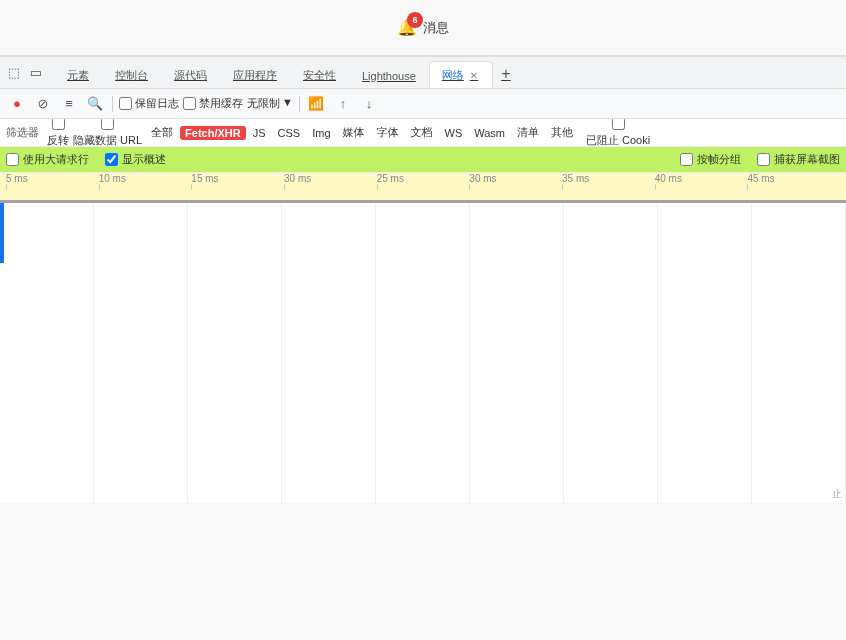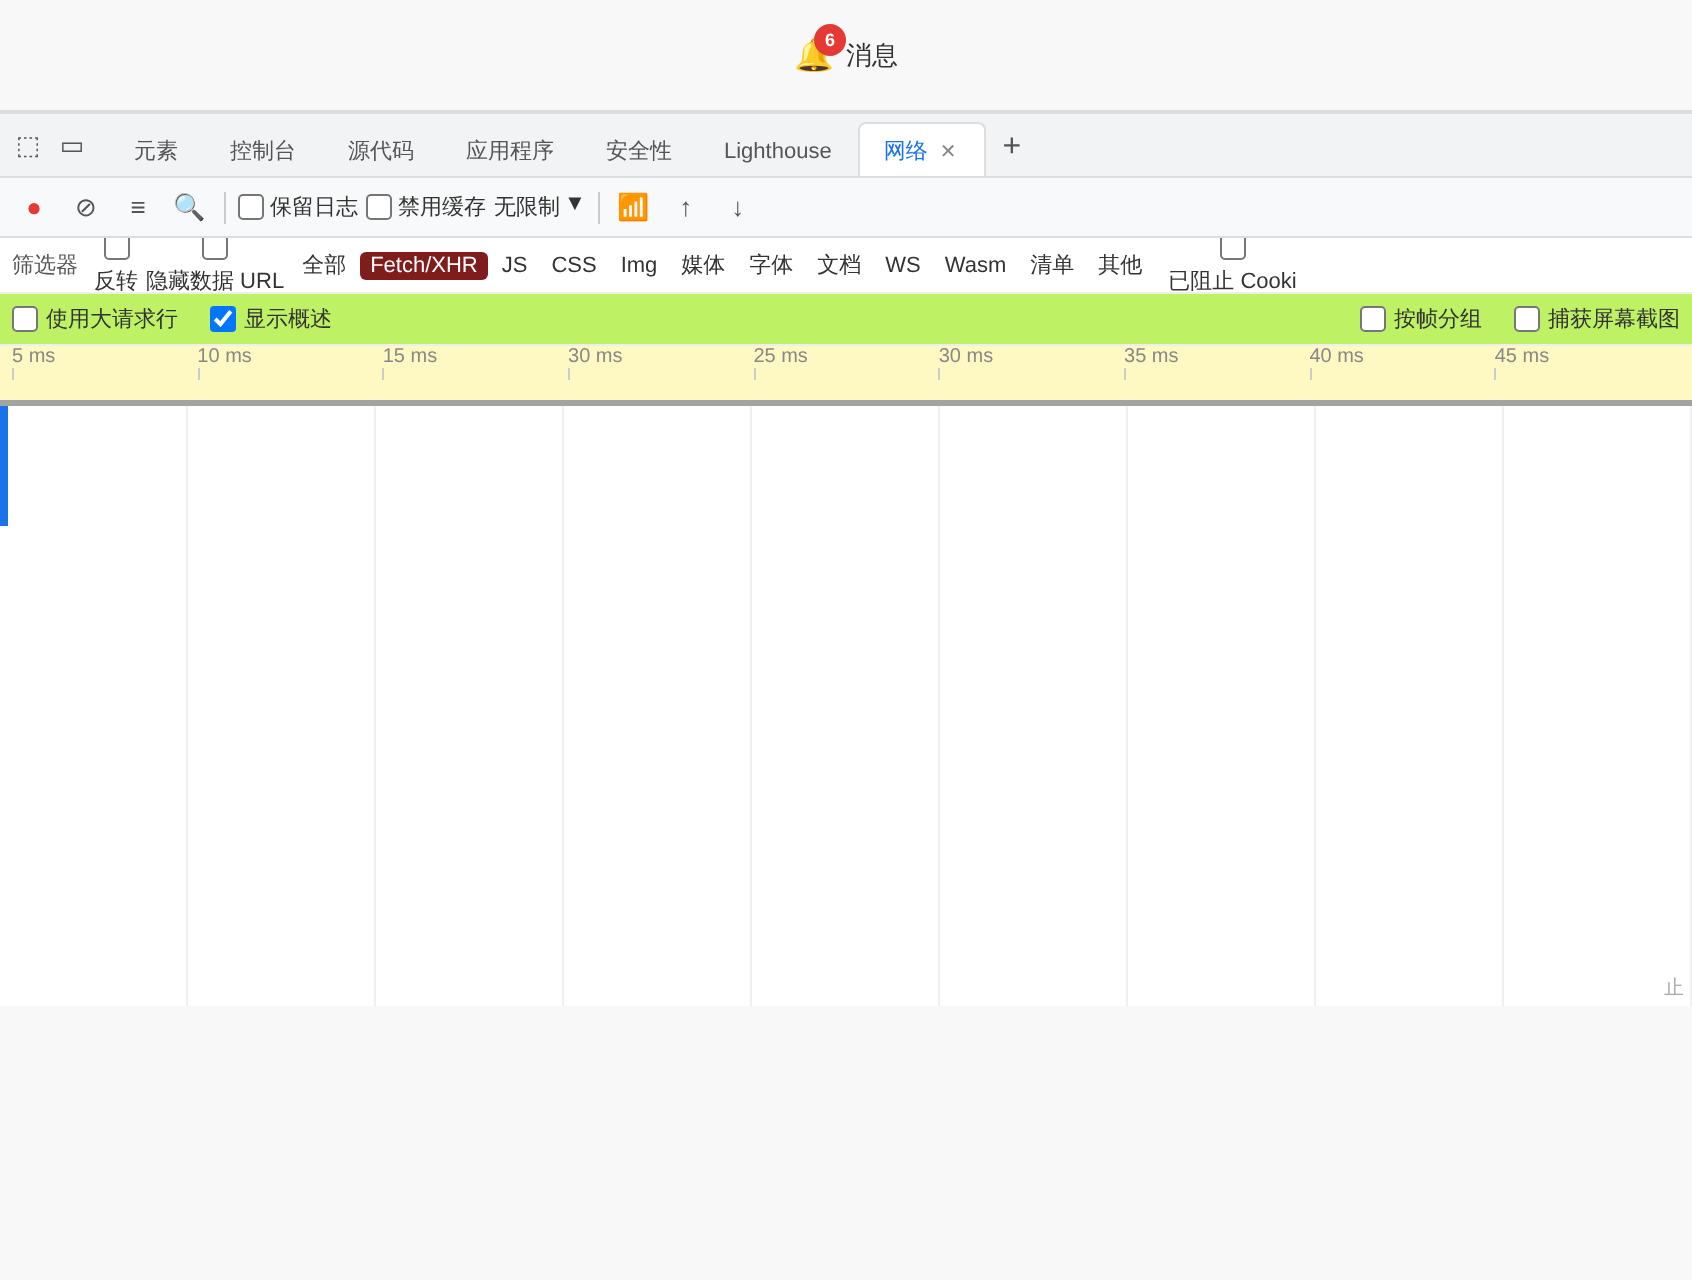--- a/index.html
+++ b/index.html
@@ -63,20 +63,21 @@
       color: #555;
       font-size: 13px;
       border-radius: 3px;
     }
 
     .tabs {
       display: flex;
       align-items: flex-end;
       height: 100%;
       gap: 0;
+      text-decoration: underline;
     }
     .tab {
       display: flex;
       align-items: center;
       padding: 0 12px;
       height: 28px;
       cursor: pointer;
       font-size: 11px;
       color: #555;
       border-radius: 4px 4px 0 0;
@@ -189,22 +190,23 @@
     .filter-type-btn {
       font-size: 11px;
       padding: 1px 5px;
       cursor: pointer;
       border-radius: 3px;
       color: #333;
       flex-shrink: 0;
       white-space: nowrap;
     }
     .filter-type-btn.active {
-      background: #7f1d1d;
+      background: #ef4444;
       color: white;
+      font-weight: bold;
     }
     .filter-types {
       display: flex;
       align-items: center;
       gap: 2px;
       flex-wrap: nowrap;
     }
 
     
     .options-bar {

